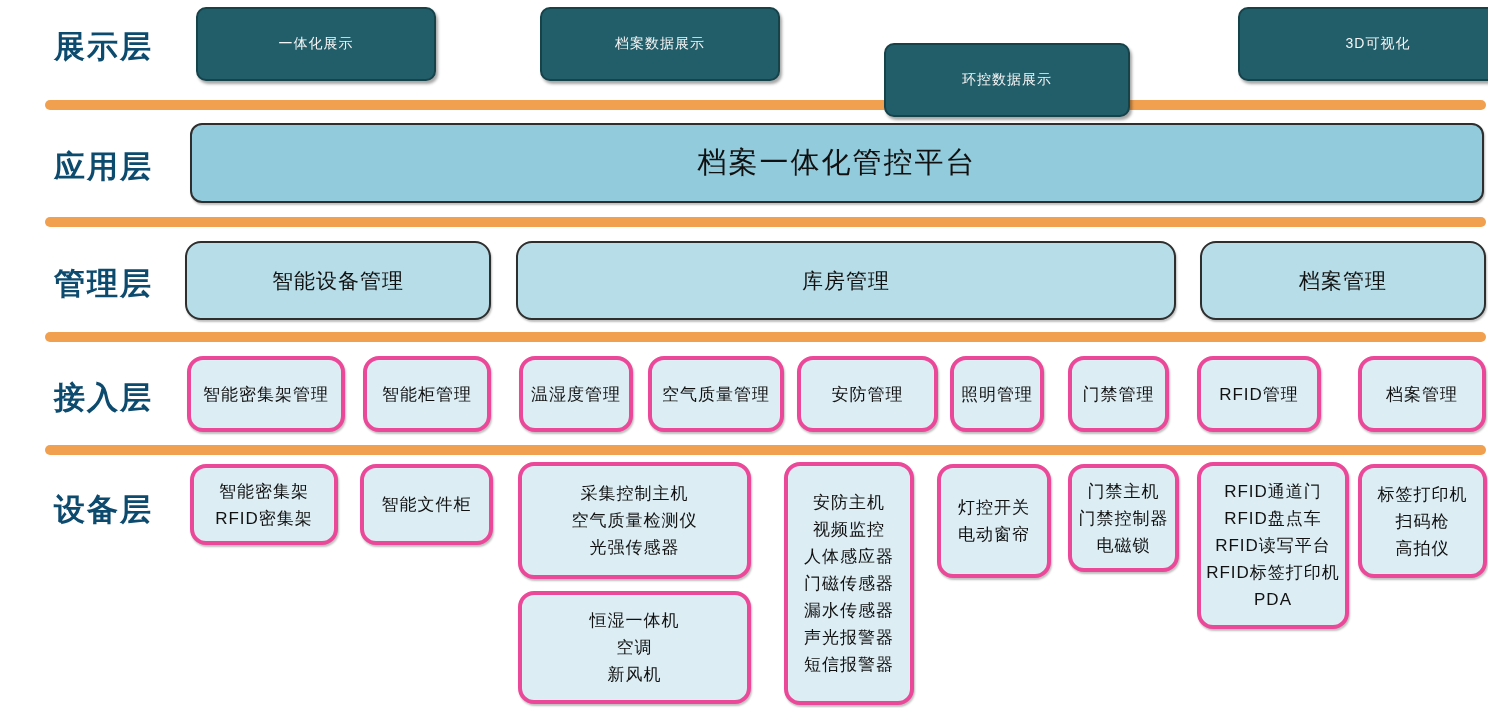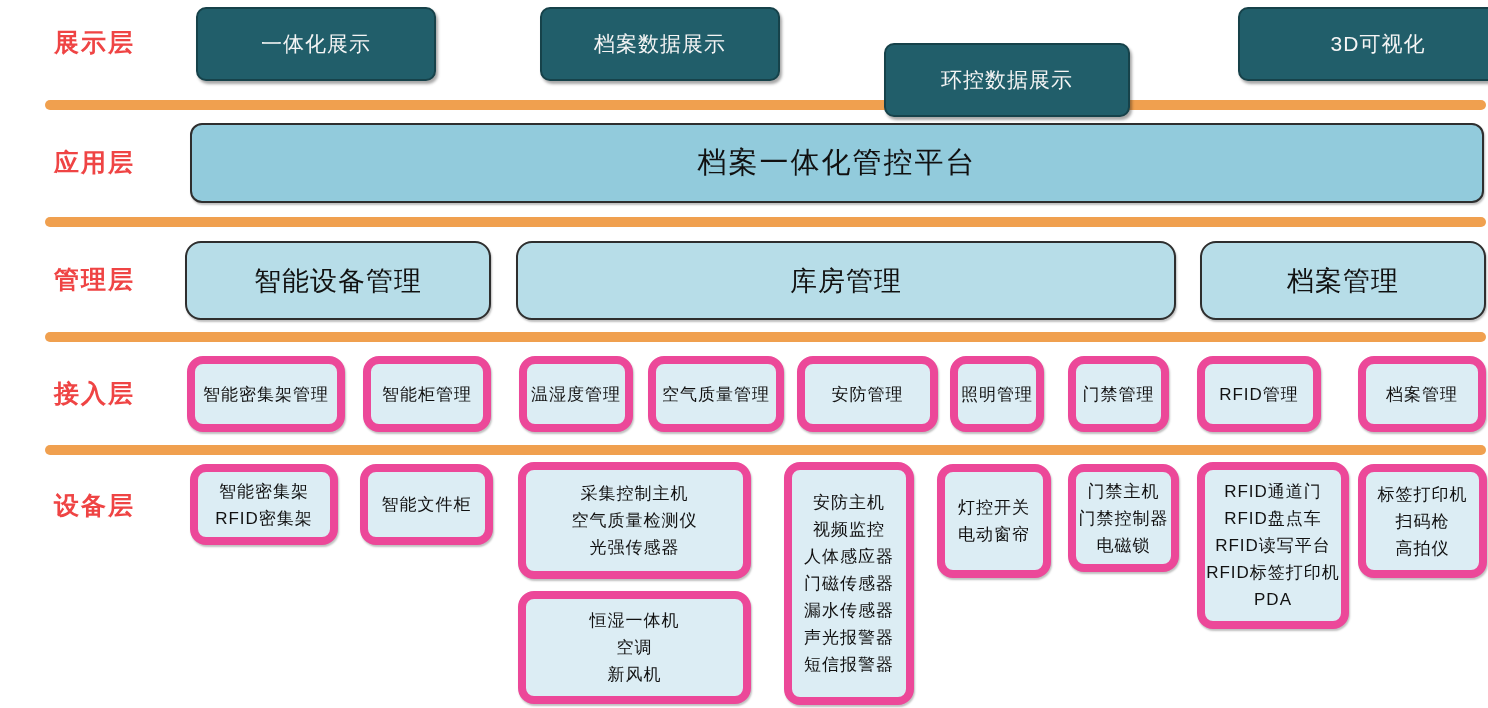--- a/index.html
+++ b/index.html
@@ -6,22 +6,22 @@
   #stage{
     position:relative;
     width:1488px;height:708px;
     background:#ffffff;
     font-family:"Liberation Sans","DejaVu Sans",sans-serif;
     overflow:hidden;
   }
   .layer-label{
     position:absolute;
     left:54px;width:130px;
-    color:#ef4444;
-    font-size:25px;
+    color:#0c4a6e;
+    font-size:31px;
     font-weight:bold;
     letter-spacing:2px;
     white-space:nowrap;
   }
   .divider{
     position:absolute;
     left:45px;width:1441px;height:10px;
     border-radius:5px;
     background:#F0A04F;
   }
@@ -33,43 +33,43 @@
     align-items:center;
     justify-content:center;
     text-align:center;
     color:#111;
   }
   .teal{
     background:#215E6A;
     color:#F5F5F5;
     border:2px solid #16424A;
     border-radius:10px;
-    font-size:21px;
+    font-size:14px;
     box-shadow:2px 3px 3px rgba(0,0,0,0.35);
     letter-spacing:1px;
   }
   .app{
     background:#92CBDC;
     border:2px solid #2E2E2E;
     border-radius:12px;
     font-size:29px;
     letter-spacing:2px;
     box-shadow:1px 2px 2px rgba(0,0,0,0.25);
   }
   .mgmt{
     background:#B7DDE8;
     border:2px solid #2E2E2E;
     border-radius:16px;
-    font-size:27px;
+    font-size:21px;
     letter-spacing:1px;
     box-shadow:1px 2px 2px rgba(0,0,0,0.25);
   }
   .light{
     background:#DCEDF4;
-    border:8px solid #ec4899;
+    border:4px solid #ec4899;
     border-radius:16px;
     font-size:17px;
     letter-spacing:1px;
     box-shadow:1px 2px 2px rgba(0,0,0,0.25);
   }
   .light .line{line-height:27px;white-space:nowrap;}
 </style>
 </head>
 <body>
 

